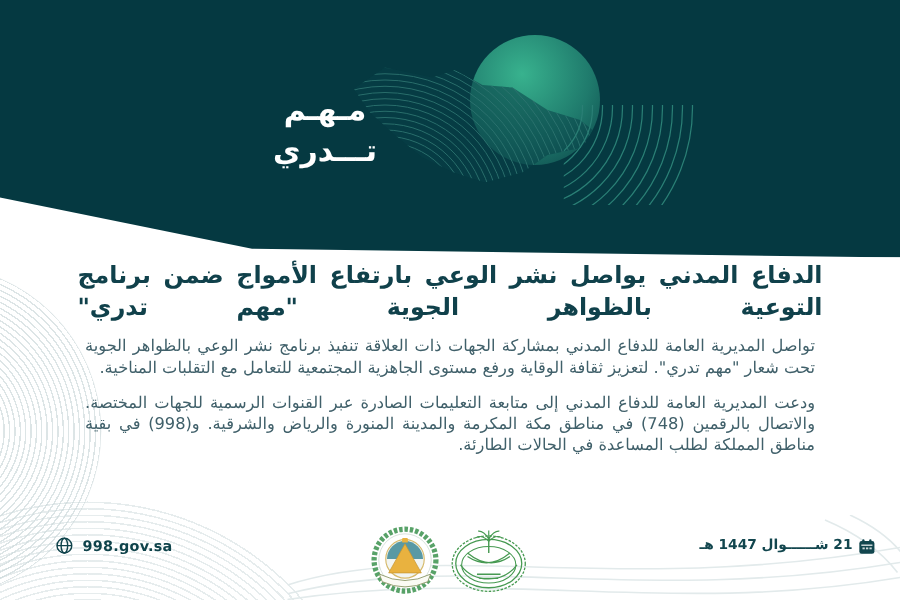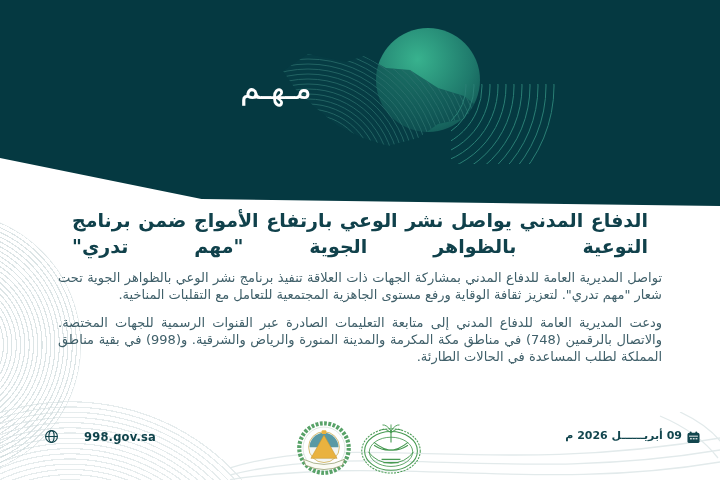--- a/index.html
+++ b/index.html
@@ -9,30 +9,30 @@
   .arc-rings{position:absolute;border-radius:50%;pointer-events:none;z-index:0;}
   .arcs-left{left:-185px;top:212px;width:266px;height:266px;opacity:.75;
     background:repeating-radial-gradient(circle,rgba(205,217,219,0) 0 3.2px,rgba(201,214,216,.85) 3.2px 4.3px);}
   .arcs-bottomleft{left:-160px;top:400px;width:460px;height:460px;opacity:.6;
     background:repeating-radial-gradient(circle,rgba(208,220,222,0) 0 4px,rgba(203,216,218,.8) 4px 5.2px);}
   .waves-bottom{position:absolute;left:230px;top:412px;width:490px;height:68px;z-index:0;}
   
   .header{position:absolute;left:0;top:0;width:720px;height:206px;background:#053941;z-index:2;
     clip-path:polygon(0 0,100% 0,100% 100%,28% 96.6%,0 76.7%);}
   .brand-art{position:absolute;left:268px;top:26px;width:300px;height:150px;}
-  .brand-text{position:absolute;left:232px;top:72px;width:88px;text-align:center;direction:rtl;
-    color:#ffffff;font-weight:normal;font-size:32px;line-height:33px;letter-spacing:0;z-index:3;}
+  .brand-text{position:absolute;left:216px;top:72px;width:88px;text-align:center;direction:rtl;
+    color:#ffffff;font-weight:bold;font-size:24px;line-height:33px;letter-spacing:0;z-index:3;}
   
   .content{position:absolute;left:58px;right:58px;top:200px;direction:rtl;z-index:1;}
-  .headline{margin:7px 14px 11px;font-size:19px;font-weight:bold;color:#10414b;line-height:1.37;
+  .headline{margin:7px 4px 11px;font-size:19px;font-weight:bold;color:#10414b;line-height:1.37;
     text-align:justify;text-align-last:justify;}
-  .para{margin:0 0 12px;font-size:13px;color:#40606a;line-height:1.28;text-align:justify;}
+  .para{margin:0 10px 12px;font-size:13px;color:#40606a;line-height:1.28;text-align:justify;}
   
   .footer-links{position:absolute;left:44px;top:428px;z-index:1;}
-  .link-row{display:flex;align-items:center;gap:25px;height:17px;margin-bottom:2px;
+  .link-row{display:flex;align-items:center;gap:7px;height:17px;margin-bottom:2px;
     color:#0f434b;font-size:11.5px;font-weight:bold;letter-spacing:.2px;}
   .logos{position:absolute;left:296px;top:420px;z-index:1;display:flex;align-items:center;gap:6px;}
   .date-block{position:absolute;right:38px;top:427px;z-index:1;direction:rtl;text-align:right;
     color:#12464e;font-size:11px;font-weight:bold;line-height:17px;}
   .cal-wrap{position:absolute;right:20px;top:429px;z-index:1;}
   .ic{display:inline-block;line-height:0;}
 </style>
 </head>
 <body>
 
@@ -120,20 +120,21 @@
         <circle cx="150" cy="60" r="96"></circle>
           <circle cx="150" cy="60" r="104"></circle>
           <circle cx="150" cy="60" r="112"></circle>
         <circle cx="150" cy="60" r="120"></circle>
           <circle cx="150" cy="60" r="128"></circle>
           <circle cx="150" cy="60" r="136"></circle>
       </g>
     </svg>
     <div class="brand-text">
       <div>مـهـم</div>
+      <div>تـــدري</div>
     </div>
   </div>
 
   <div class="content">
     <h1 class="headline">الدفاع المدني يواصل نشر الوعي بارتفاع الأمواج ضمن برنامج التوعية بالظواهر الجوية "مهم تدري"</h1>
     <p class="para">تواصل المديرية العامة للدفاع المدني بمشاركة الجهات ذات العلاقة تنفيذ برنامج نشر الوعي بالظواهر الجوية تحت شعار "مهم تدري". لتعزيز ثقافة الوقاية ورفع مستوى الجاهزية المجتمعية للتعامل مع التقلبات المناخية.</p>
     <p class="para">ودعت المديرية العامة للدفاع المدني إلى متابعة التعليمات الصادرة عبر القنوات الرسمية للجهات المختصة. والاتصال بالرقمين (748) في مناطق مكة المكرمة والمدينة المنورة والرياض والشرقية. و(998) في بقية مناطق المملكة لطلب المساعدة في الحالات الطارئة.</p>
   </div>
 
   <div class="footer-links">
@@ -182,16 +183,16 @@
       <rect x="0.5" y="2" width="13" height="11" rx="2" fill="#12464e"></rect>
       <rect x="3" y="0.5" width="2" height="3.2" rx="1" fill="#12464e"></rect>
       <rect x="9" y="0.5" width="2" height="3.2" rx="1" fill="#12464e"></rect>
       <rect x="2.2" y="5" width="9.6" height="1.1" fill="#ffffff" opacity="0.9"></rect>
       <rect x="3.2" y="7.5" width="2" height="1.6" fill="#ffffff" opacity="0.8"></rect>
       <rect x="6.2" y="7.5" width="2" height="1.6" fill="#ffffff" opacity="0.8"></rect>
       <rect x="9.2" y="7.5" width="2" height="1.6" fill="#ffffff" opacity="0.8"></rect>
     </svg>
   </div>
   <div class="date-block">
-    <div>09 أبريــــــل 2026 م</div>
+    <div>21 شــــــوال 1447 هـ</div>
   </div>
 
 </div>
 
 </body></html>

